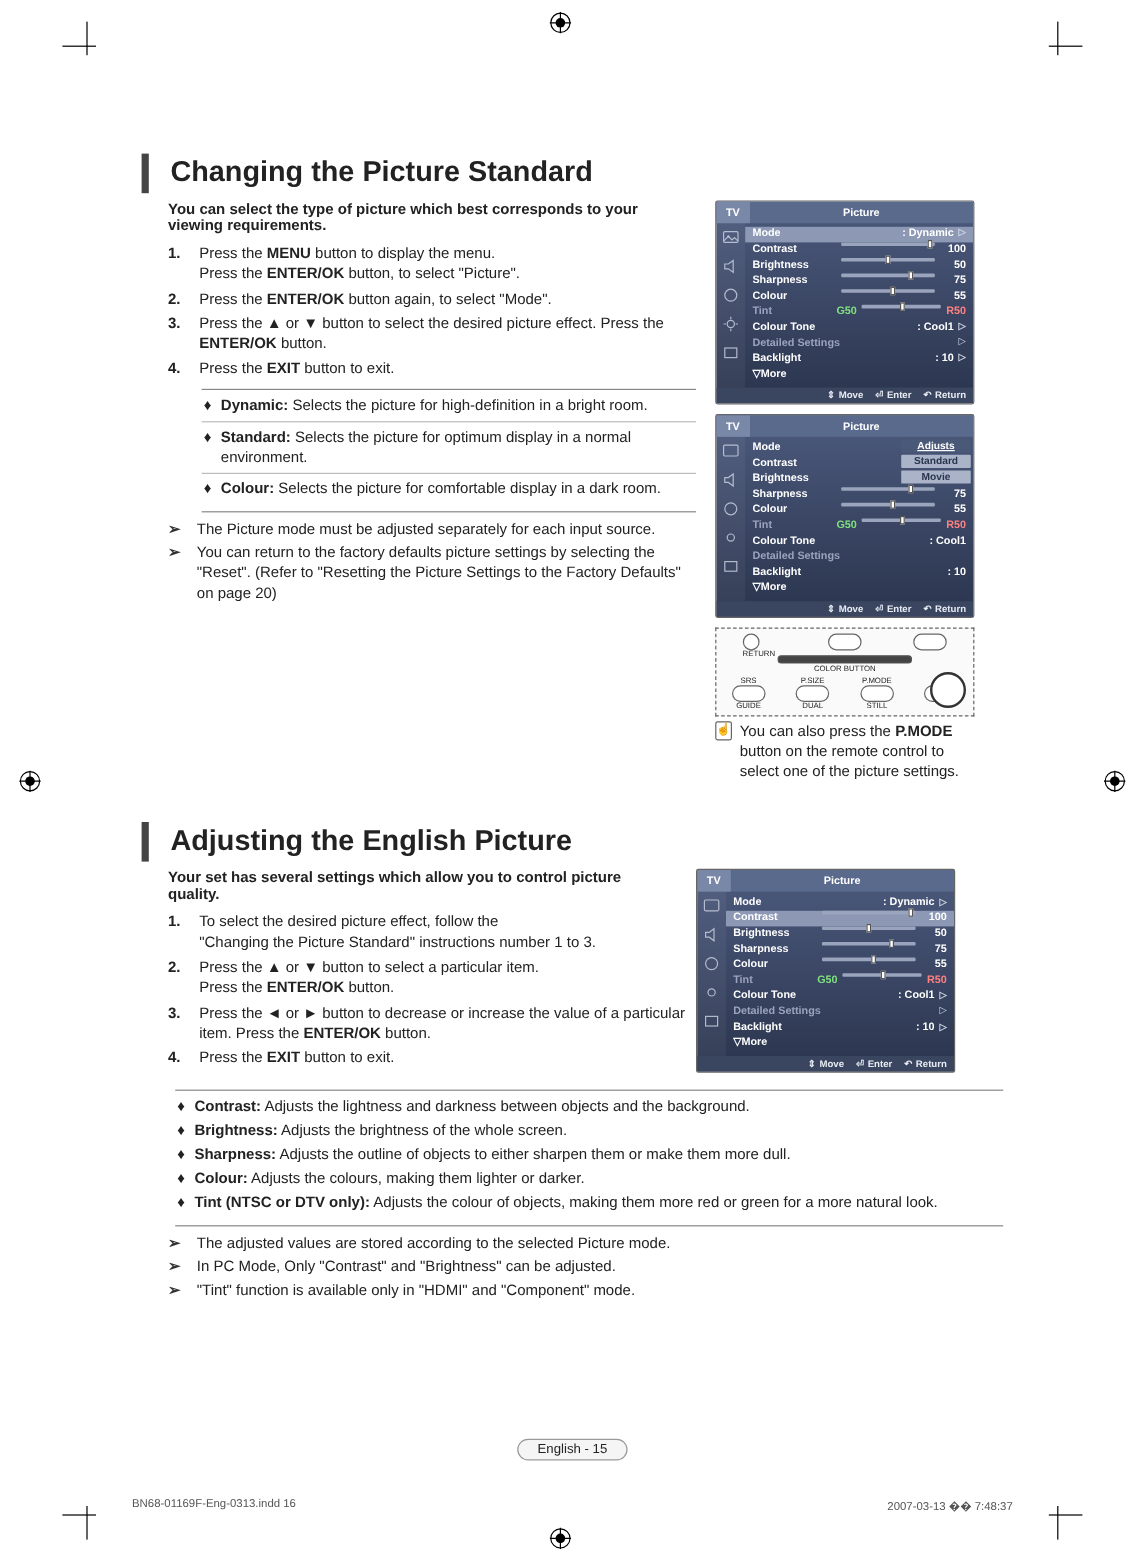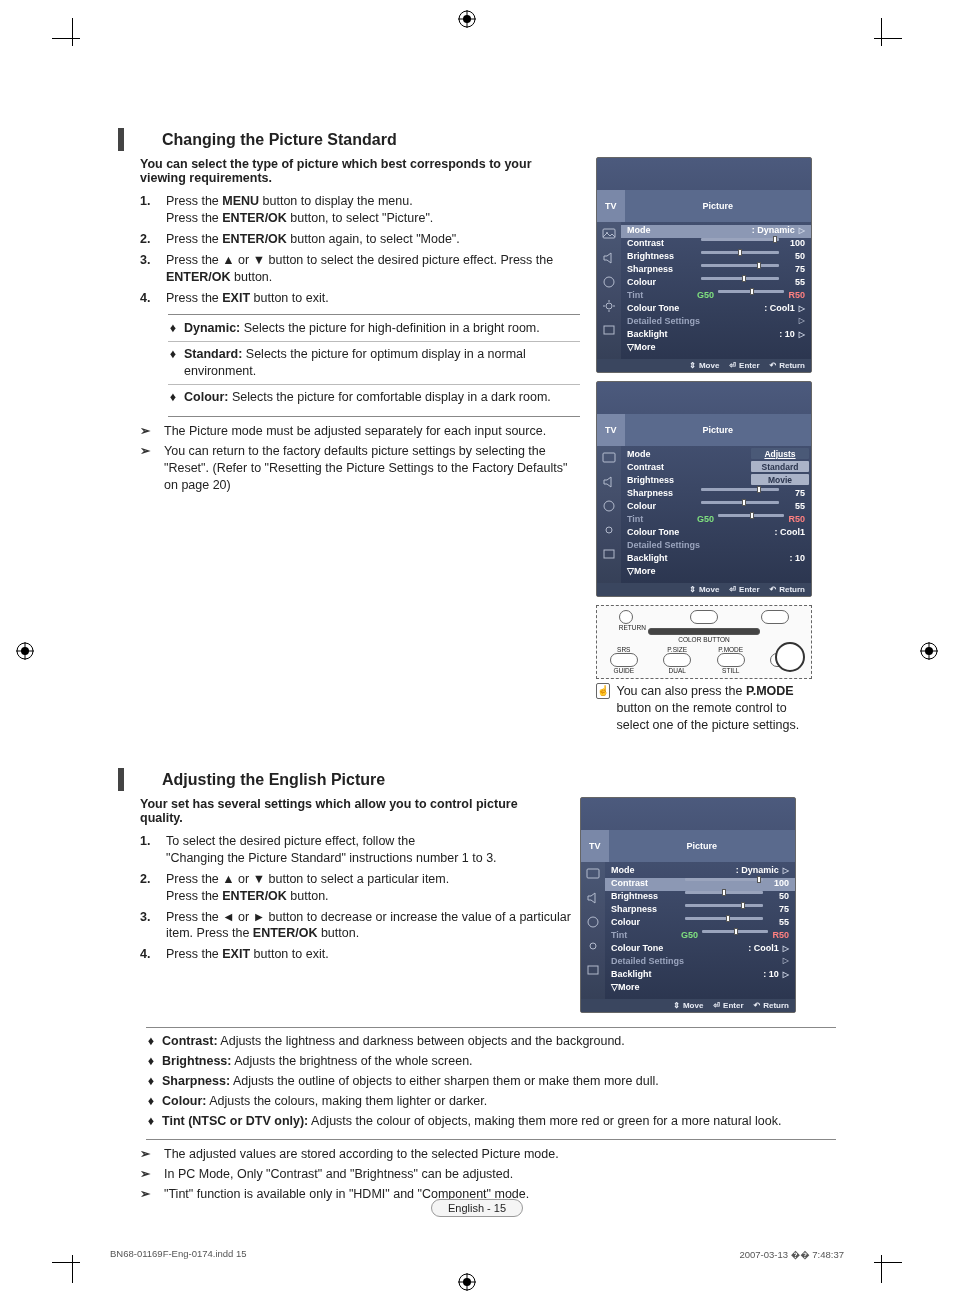--- a/index.html
+++ b/index.html
@@ -11,21 +11,21 @@
   .regmark svg { display: block; }
   .crop { position: absolute; background: #000; }
   .crop.h { height: 1px; width: 28px; }
   .crop.v { width: 1px; height: 28px; }
 
   .inner { position: absolute; left: 118px; right: 118px; top: 128px; bottom: 100px; }
 
   
   .section-title { display: flex; align-items: stretch; margin-bottom: 6px; }
   .section-title .bar { width: 6px; background: #444; margin-right: 18px; }
-  .section-title h1 { font-size: 16px; font-weight: bold; color: #222; line-height: 1.2; padding: 2px 0; margin-left: 20px; }
+  .section-title h1 { font-size: 24px; font-weight: bold; color: #222; line-height: 1.2; padding: 2px 0; }
 
   .lead { margin-left: 22px; font-weight: bold; margin-bottom: 8px; max-width: 420px; }
   .intro-row { display: flex; gap: 16px; }
   .left-col { flex: 1 1 auto; max-width: 440px; margin-left: 22px; }
   .right-col { width: 220px; flex: 0 0 220px; }
 
   ol.steps { list-style: none; padding: 0; margin: 0 0 8px 0; }
   ol.steps > li { display: flex; gap: 10px; margin-bottom: 4px; line-height: 1.35; }
   ol.steps > li .num { font-weight: bold; min-width: 16px; }
   ol.steps > li .body { flex: 1; }
@@ -42,21 +42,21 @@
 
   ul.notes { list-style: none; padding: 0; margin: 4px 0 0 0; }
   ul.notes li { display: flex; gap: 8px; line-height: 1.35; margin-bottom: 3px; }
   ul.notes li .arrow { min-width: 16px; font-weight: bold; color: #333; }
   ul.notes li .bod { flex: 1; }
 
   .section-gap { height: 34px; }
 
   
   .osd { width: 216px; border: 1px solid #666; font-size: 9px; color: #fff; background: linear-gradient(#4c5a7d,#2a344d); margin-bottom: 8px; border-radius: 2px; overflow: hidden; }
-  .osd .hdr { display: flex; align-items: center; background: #5a6a8d; height: 32px; margin-top: 32px; }
+  .osd .hdr { display: flex; align-items: center; background: #5a6a8d; height: 18px; }
   .osd .hdr .tv { background: #7a88a8; font-weight: bold; padding: 0 8px; height: 100%; display: flex; align-items: center; }
   .osd .hdr .title { flex: 1; text-align: center; font-weight: bold; }
   .osd .body { display: flex; }
   .osd .iconcol { width: 24px; background: rgba(255,255,255,0.05); display: flex; flex-direction: column; }
   .osd .iconcol .ic { height: 24px; display: flex; align-items: center; justify-content: center; opacity: 0.8; }
   .osd .iconcol .ic svg { width: 14px; height: 14px; }
   .osd .content { flex: 1; padding: 3px 6px 4px 6px; }
   .osd .row { display: flex; align-items: flex-start; height: 13px; }
   .osd .row .lab { flex: 0 0 70px; font-weight: bold; }
   .osd .row .val { flex: 1; text-align: right; font-weight: bold; display: flex; align-items: center; justify-content: flex-end; gap: 4px; }
@@ -668,17 +668,17 @@
         </li>
     </ul>
 
   </div>
 
   <div class="page-footer">
     <div class="badge">English - 15</div>
   </div>
 
   <div class="footer-line">
-    <span>BN68-01169F-Eng-0174.indd   15</span>
+    <span>BN68-01169F-Eng-0313.indd   16</span>
     <span>2007-03-13   �� 7:48:37</span>
   </div>
 
 </div>
 
 </body></html>

